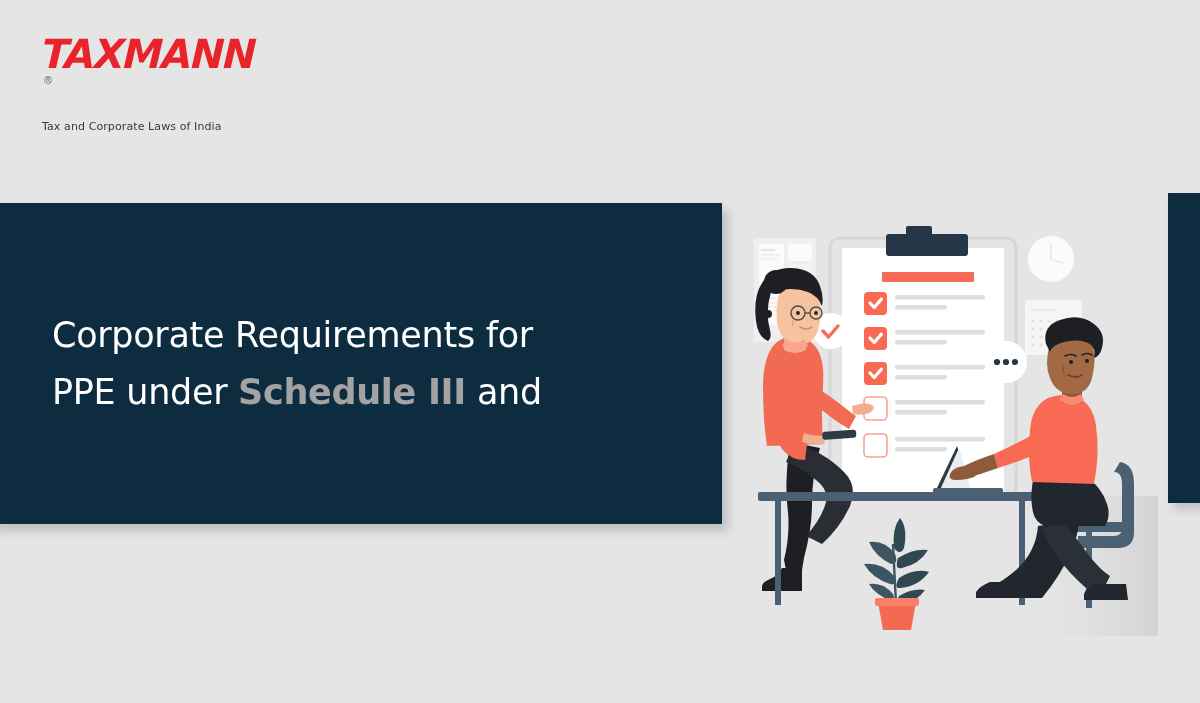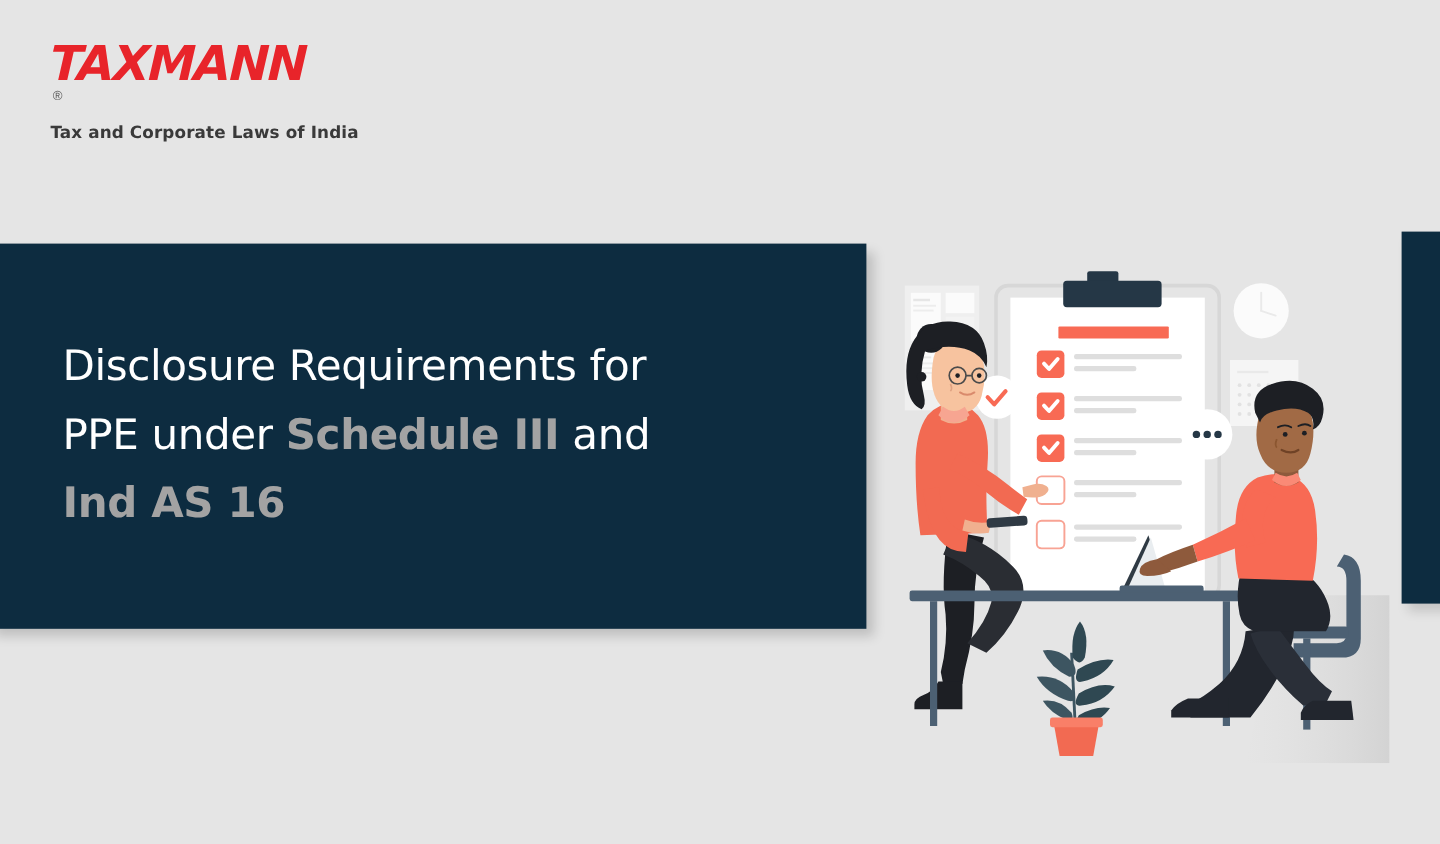--- a/index.html
+++ b/index.html
@@ -47,25 +47,25 @@
     font-size: 11px;
     color: #5d5d5d;
     vertical-align: super;
     font-style: normal;
     font-weight: 400;
     letter-spacing: 0;
     margin-left: 2px;
   }
   #logo-tagline {
     font-family: "DejaVu Sans", sans-serif;
-    font-size: 14px;
-    font-weight: 700;
+    font-size: 11px;
+    font-weight: 400;
     color: #3a3a3a;
     letter-spacing: 0.1px;
-    margin-top: 9px;
+    margin-top: 26px;
     white-space: nowrap;
   }
 
   
   #headline-panel {
     position: absolute;
     left: -10px;
     top: 203px;
     width: 732px;
     height: 321px;
@@ -119,23 +119,22 @@
 
   <div id="logo-block">
     <div>
       <span id="logo-wordmark">TAXMANN</span><span id="logo-reg">®</span>
     </div>
     <div id="logo-tagline">Tax and Corporate Laws of India</div>
   </div>
 
   <div id="headline-panel">
     <div id="headline">
-      <div><span>Disclosure Requirements for</span></div>
+      <div><span>Corporate Requirements for</span></div>
       <div><span>PPE under </span><span class="accent">Schedule III</span><span> and</span></div>
-      <div><span class="accent">Ind AS 16</span></div>
     </div>
   </div>
 
   <div id="right-panel"></div>
 
   <div id="illustration">
     <svg viewBox="0 0 420 440" width="420" height="440" xmlns="http://www.w3.org/2000/svg">
       <defs>
         <linearGradient id="floorShade" x1="0" y1="0" x2="1" y2="0">
           <stop offset="0" stop-color="#dcdcdc" stop-opacity="0"></stop>

